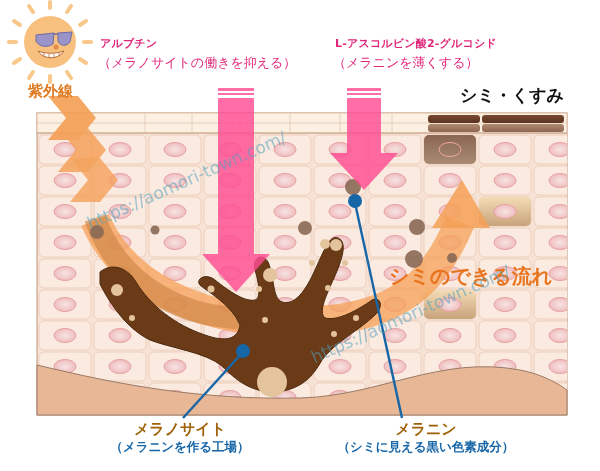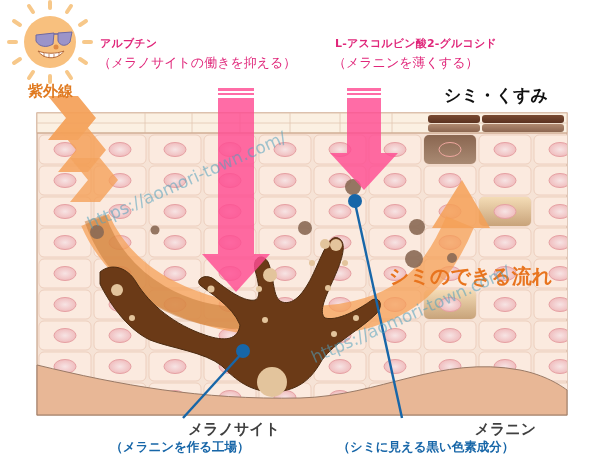--- a/index.html
+++ b/index.html
@@ -5,21 +5,21 @@
   html, body { margin: 0; padding: 0; background: #ffffff; }
   body { width: 600px; height: 471px; position: relative; overflow: hidden;
          font-family: "DejaVu Sans", "Liberation Sans", sans-serif; }
   .abs { position: absolute; }
   svg.diagram { position: absolute; left: 0; top: 0; }
   .label-pink-title { color: #e0267a; font-weight: bold; font-size: 11px; letter-spacing: 0.2px; white-space: nowrap; }
   .label-pink-sub { color: #e0267a; font-size: 13px; white-space: nowrap; }
   .label-black { color: #111; font-weight: bold; font-size: 17px; white-space: nowrap; }
   .label-orange { color: #e07a20; font-weight: bold; font-size: 15px; white-space: nowrap; }
   .label-orange-big { color: #e8741e; font-weight: bold; font-size: 20px; white-space: nowrap; }
-  .label-blue-title { color: #404040; font-weight: bold; font-size: 15px; white-space: nowrap; text-align: right; }
+  .label-blue-title { color: #a16207; font-weight: bold; font-size: 15px; white-space: nowrap; text-align: center; }
   .label-blue-sub { color: #1766a8; font-weight: bold; font-size: 12.5px; white-space: nowrap; text-align: center; }
   .watermark { color: rgba(80,160,190,0.55); font-size: 17px; white-space: nowrap; transform-origin: left center; }
 </style>
 </head>
 <body>
 
 <svg class="diagram" width="600" height="471" viewBox="0 0 600 471">
   <defs>
     <radialGradient id="nucGrad" cx="50%" cy="50%" r="55%">
       <stop offset="0%" stop-color="#f7e4e4"></stop>
@@ -378,21 +378,21 @@
 </svg>
 
 <div class="abs label-orange" style="left:28px; top:82px;">紫外線</div>
 
 <div class="abs label-pink-title" style="left:100px; top:36px;">アルブチン</div>
 <div class="abs label-pink-sub" style="left:98px; top:54px;">（メラノサイトの働きを抑える）</div>
 
 <div class="abs label-pink-title" style="left:335px; top:36px;">L-アスコルビン酸2-グルコシド</div>
 <div class="abs label-pink-sub" style="left:333px; top:54px;">（メラニンを薄くする）</div>
 
-<div class="abs label-black" style="left:444px; top:84px;">シミ・くすみ</div>
+<div class="abs label-black" style="left:460px; top:84px;">シミ・くすみ</div>
 
 <div class="abs label-orange-big" style="left:389px; top:263px;">シミのできる流れ</div>
 
 <div class="abs" style="left:80px; top:420px; width:200px;">
   <div class="label-blue-title">メラノサイト</div>
   <div class="label-blue-sub">（メラニンを作る工場）</div>
 </div>
 
 <div class="abs" style="left:316px; top:420px; width:220px;">
   <div class="label-blue-title">メラニン</div>

